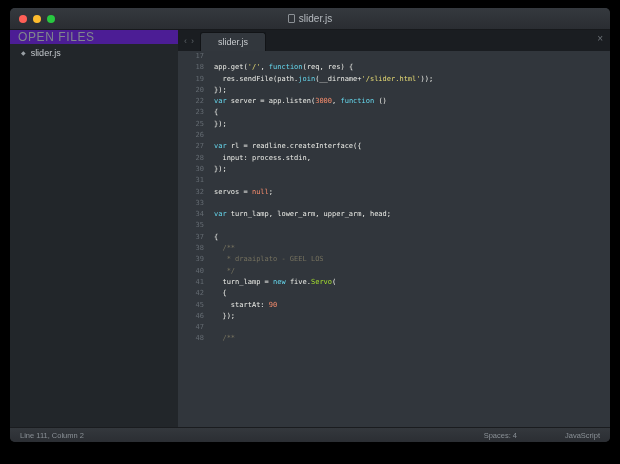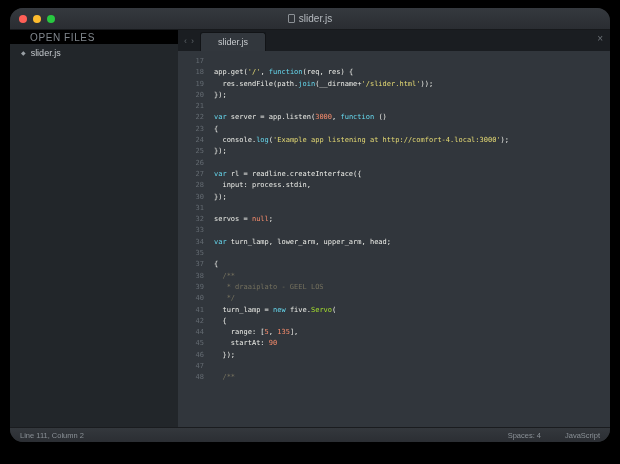--- a/index.html
+++ b/index.html
@@ -1,66 +1,66 @@
 <!DOCTYPE html>
 <html><head>
 <meta charset="utf-8">
 <style>
   *{margin:0;padding:0;box-sizing:border-box}
   html,body{width:620px;height:464px;background:#000;overflow:hidden;
     font-family:"Liberation Sans",sans-serif;}
   .window{position:absolute;left:10px;top:8px;width:600px;height:434px;
-    border-radius:13px;overflow:hidden;background:#23262a;
+    border-radius:5px;overflow:hidden;background:#23262a;
     box-shadow:0 12px 32px rgba(0,0,0,.75);display:flex;flex-direction:column}
   
   .titlebar{height:22px;background:linear-gradient(#35393e,#2a2d32);
     border-bottom:1px solid #17191c;display:flex;align-items:center;position:relative;flex:none}
   .traffic{display:flex;gap:6px;padding-left:9px;z-index:2}
   .light{width:8px;height:8px;border-radius:50%;display:inline-block}
   .light.close{background:#ff5f57}.light.min{background:#febc2e}.light.zoom{background:#28c840}
   .title{position:absolute;left:0;right:0;top:0;bottom:0;display:flex;
     justify-content:center;align-items:center;gap:4px;font-size:10px;color:#b6bbc0}
   .doc-icon{width:7px;height:9px;border:1px solid #8b9095;border-radius:1px;display:inline-block}
   
   .main{flex:1;display:flex;min-height:0}
   .sidebar{width:168px;background:#22262a;display:flex;flex-direction:column;flex:none}
-  .sb-header{height:14px;background:#000000;color:#81878d;font-size:10px;
-    letter-spacing:.6px;display:flex;align-items:center;padding-left:20px}
+  .sb-header{height:14px;background:#4c1d95;color:#81878d;font-size:12px;
+    letter-spacing:.6px;display:flex;align-items:center;padding-left:8px}
   .sb-item{height:17px;display:flex;align-items:center;gap:5px;padding-left:11px;
     color:#c3c8cc;font-size:9px}
   .sb-bullet{color:#9aa0a5;font-size:6px}
   .editor-col{flex:1;display:flex;flex-direction:column;min-width:0}
   
   .tabbar{height:21px;background:#1a1d21;display:flex;align-items:flex-end;
     position:relative;flex:none}
   .tab-arrows{color:#5c6268;font-size:9px;display:flex;gap:4px;padding:0 6px;
     align-self:center;user-select:none}
   .tab{height:19px;background:#32373d;border:1px solid #121417;border-bottom:none;
     border-radius:3px 3px 0 0;padding:0 17px;display:flex;align-items:center;
     color:#c7cbce;font-size:9px}
   .tabbar-close{position:absolute;right:7px;top:4px;color:#6b7177;font-size:10px;line-height:1}
   
-  .code-wrap{flex:1;background:#31363c;overflow:hidden;padding-top:5px;
+  .code-wrap{flex:1;background:#31363c;overflow:hidden;
     font-family:"DejaVu Sans Mono",monospace;font-size:7px}
   .code-row{display:flex;white-space:pre;height:11.3px;line-height:11.3px}
   .gutter-num{width:36px;text-align:right;padding-right:10px;color:#646b72;flex:none}
   .code-text{color:#edeee9}
   .tk-p{color:#edeee9}
   .tk-k{color:#66d9ef}
   .tk-fn{color:#66d9ef}
   .tk-s{color:#e6db74}
   .tk-sr{color:#f0705a}
   .tk-n{color:#f78c6c}
   .tk-cls{color:#a6e22e}
   .tk-c{color:#75715e}
   
   .statusbar{height:15px;background:linear-gradient(#34383d,#2b2e33);
     border-top:1px solid #1a1c1f;display:flex;align-items:center;
     justify-content:space-between;padding:6px 10px;color:#8a9096;font-size:7.5px;flex:none}
-  .sb-right{display:flex;gap:24px}
+  .sb-right{display:flex;gap:48px}
 </style>
 </head>
 <body>
 
 <div class="window">
 
   <div class="titlebar">
     <div class="traffic">
       <span class="light close"></span>
       <span class="light min"></span>
@@ -93,41 +93,38 @@
           <span>slider.js</span>
         </div>
         <span class="tabbar-close">×</span>
       </div>
 
       <div class="code-wrap">
           <div class="code-row"><span class="gutter-num">17</span><span class="code-text"></span></div>
           <div class="code-row"><span class="gutter-num">18</span><span class="code-text"><span class="tk-p">app.get(</span><span class="tk-s">'/'</span><span class="tk-p">, </span><span class="tk-k">function</span><span class="tk-p">(req, res) {</span></span></div>
           <div class="code-row"><span class="gutter-num">19</span><span class="code-text"><span class="tk-p">  res.sendFile(path.</span><span class="tk-fn">join</span><span class="tk-p">(__dirname+</span><span class="tk-s">'/slider.html'</span><span class="tk-p">));</span></span></div>
           <div class="code-row"><span class="gutter-num">20</span><span class="code-text"><span class="tk-p">});</span></span></div>
-          <div class="code-row"><span class="gutter-num">21</span><span class="code-text"></span></div>
           <div class="code-row"><span class="gutter-num">22</span><span class="code-text"><span class="tk-k">var</span><span class="tk-p"> server = app.listen(</span><span class="tk-n">3000</span><span class="tk-p">, </span><span class="tk-k">function</span><span class="tk-p"> ()</span></span></div>
           <div class="code-row"><span class="gutter-num">23</span><span class="code-text"><span class="tk-p">{</span></span></div>
-          <div class="code-row"><span class="gutter-num">24</span><span class="code-text"><span class="tk-p">  console.</span><span class="tk-fn">log</span><span class="tk-p">(</span><span class="tk-s">'Example app listening at http://comfort-4.local:3000'</span><span class="tk-p">);</span></span></div>
           <div class="code-row"><span class="gutter-num">25</span><span class="code-text"><span class="tk-p">});</span></span></div>
           <div class="code-row"><span class="gutter-num">26</span><span class="code-text"></span></div>
           <div class="code-row"><span class="gutter-num">27</span><span class="code-text"><span class="tk-k">var</span><span class="tk-p"> rl = readline.createInterface({</span></span></div>
           <div class="code-row"><span class="gutter-num">28</span><span class="code-text"><span class="tk-p">  input: process.stdin,</span></span></div>
           <div class="code-row"><span class="gutter-num">30</span><span class="code-text"><span class="tk-p">});</span></span></div>
           <div class="code-row"><span class="gutter-num">31</span><span class="code-text"></span></div>
           <div class="code-row"><span class="gutter-num">32</span><span class="code-text"><span class="tk-p">servos = </span><span class="tk-n">null</span><span class="tk-p">;</span></span></div>
           <div class="code-row"><span class="gutter-num">33</span><span class="code-text"></span></div>
           <div class="code-row"><span class="gutter-num">34</span><span class="code-text"><span class="tk-k">var</span><span class="tk-p"> turn_lamp, lower_arm, upper_arm, head;</span></span></div>
           <div class="code-row"><span class="gutter-num">35</span><span class="code-text"></span></div>
           <div class="code-row"><span class="gutter-num">37</span><span class="code-text"><span class="tk-p">{</span></span></div>
           <div class="code-row"><span class="gutter-num">38</span><span class="code-text"><span class="tk-c">  /**</span></span></div>
           <div class="code-row"><span class="gutter-num">39</span><span class="code-text"><span class="tk-c">   * draaiplato - GEEL LOS</span></span></div>
           <div class="code-row"><span class="gutter-num">40</span><span class="code-text"><span class="tk-c">   */</span></span></div>
           <div class="code-row"><span class="gutter-num">41</span><span class="code-text"><span class="tk-p">  turn_lamp = </span><span class="tk-k">new</span><span class="tk-p"> five.</span><span class="tk-cls">Servo</span><span class="tk-p">(</span></span></div>
           <div class="code-row"><span class="gutter-num">42</span><span class="code-text"><span class="tk-p">  {</span></span></div>
-          <div class="code-row"><span class="gutter-num">44</span><span class="code-text"><span class="tk-p">    range: [</span><span class="tk-n">5</span><span class="tk-p">, </span><span class="tk-n">135</span><span class="tk-p">],</span></span></div>
           <div class="code-row"><span class="gutter-num">45</span><span class="code-text"><span class="tk-p">    startAt: </span><span class="tk-n">90</span></span></div>
           <div class="code-row"><span class="gutter-num">46</span><span class="code-text"><span class="tk-p">  });</span></span></div>
           <div class="code-row"><span class="gutter-num">47</span><span class="code-text"></span></div>
           <div class="code-row"><span class="gutter-num">48</span><span class="code-text"><span class="tk-c">  /**</span></span></div>
         </div>
 
     </div>
   </div>
 
   <div class="statusbar">

